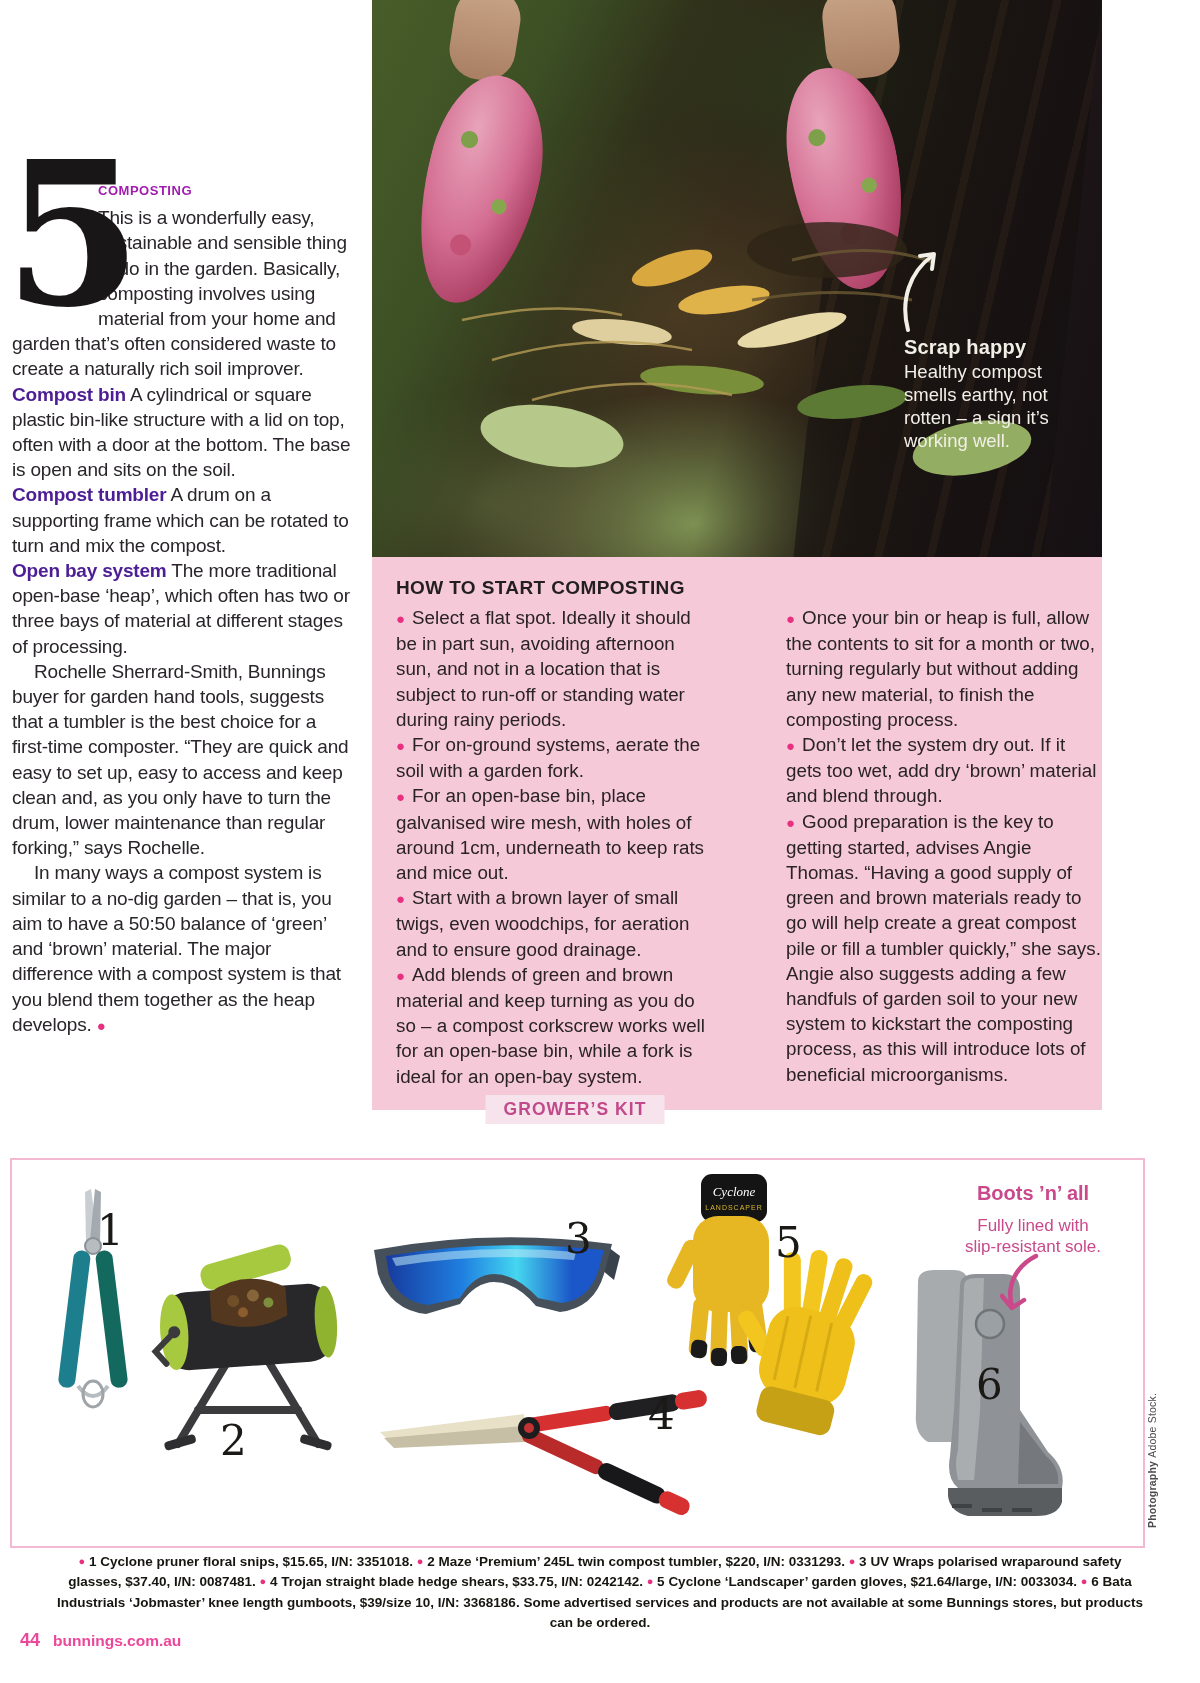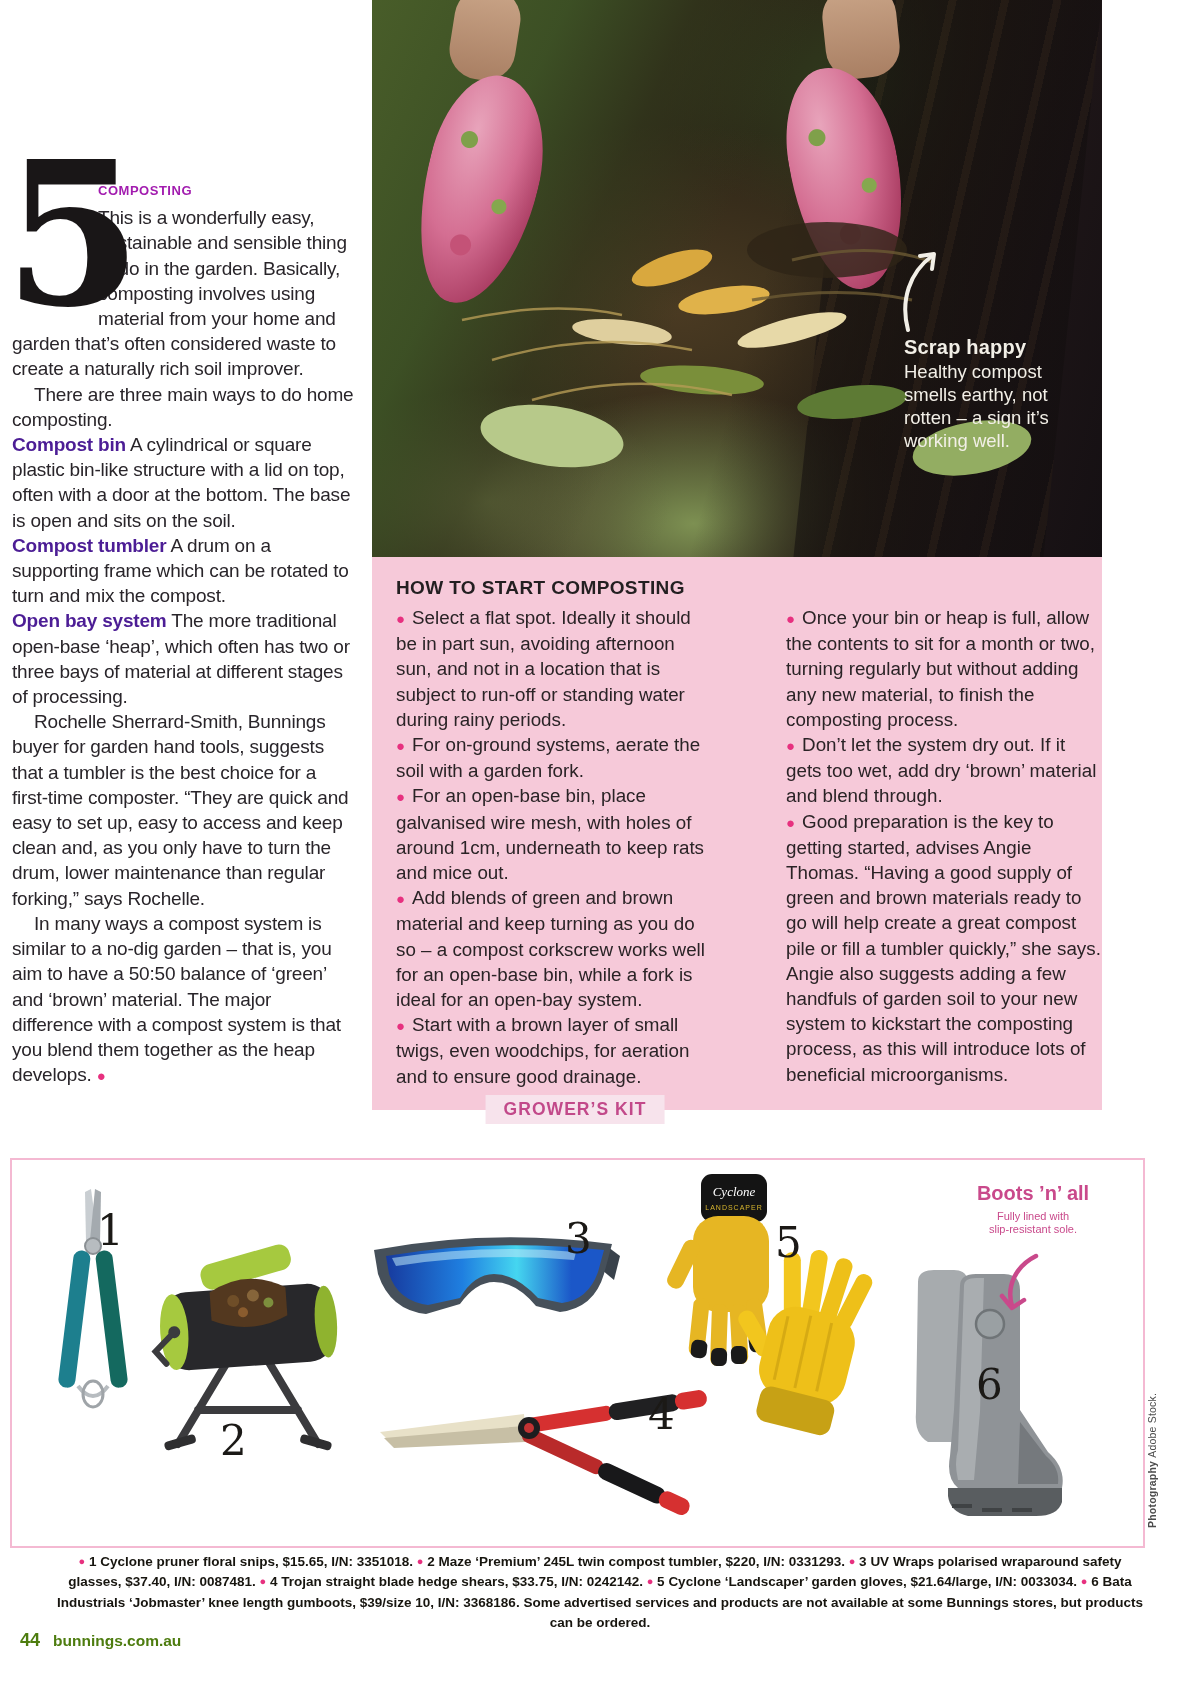--- a/index.html
+++ b/index.html
@@ -59,29 +59,29 @@
   .bullet{margin:0;}
   .bdot{color:#e7307f;font-size:15px;margin-right:7px;}
 
   
   .kit-box{left:10px;top:1158px;width:1131px;height:386px;border:2px solid #f4b9d2;background:#fff;}
   .kit-label{left:575px;top:1095px;transform:translateX(-50%);background:#f7e3ec;color:#c2498a;
     font-weight:800;font-size:17.5px;letter-spacing:.06em;padding:4px 18px;white-space:nowrap;}
   .kit-num{position:absolute;font-family:"DejaVu Serif",serif;font-size:42px;color:#1b1916;}
   .boots-callout{left:938px;top:1182px;width:190px;text-align:center;color:#c9498b;}
   .boots-callout .t{font-size:20px;font-weight:800;}
-  .boots-callout .b{font-size:11px;line-height:1.22;white-space:pre-line;margin-top:5px;}
+  .boots-callout .b{font-size:17px;line-height:1.22;white-space:pre-line;margin-top:11px;}
   .boots-arrow{left:998px;top:1252px;}
 
   
   .caption{left:55px;top:1552px;width:1090px;text-align:center;font-size:13.5px;line-height:1.5;
     color:#17150f;font-weight:600;}
   .cap-b{font-weight:800;}
   .cap-dot{color:#e7307f;font-size:11px;vertical-align:1px;}
-  .footer{left:20px;top:1630px;display:flex;gap:13px;align-items:baseline;color:#4d7c0f;}
+  .footer{left:20px;top:1630px;display:flex;gap:13px;align-items:baseline;color:#ec4899;}
   .footer-num{font-size:18px;font-weight:800;}
   .footer-site{font-size:15.5px;font-weight:700;}
   .credit{left:1146px;top:1386px;height:142px;writing-mode:vertical-rl;transform:rotate(180deg);
     font-size:10.5px;color:#4c4c4c;letter-spacing:.02em;}
   .credit .cb{font-weight:700;}
 </style>
 </head>
 <body>
 
 <div class="page">
@@ -118,36 +118,35 @@
 working well.</div>
     </div>
   </div>
 
   <div class="abs article">
     <div class="bignum">
         <span>5</span>
       </div>
     <h2 class="art-h">COMPOSTING</h2>
     <p><span class="lead"></span><span>This is a wonderfully easy, sustainable and sensible thing to do in the garden. Basically, composting involves using material from your home and garden that’s often considered waste to create a naturally rich soil improver.</span></p>
-    <p class="indent"><span>There are three main ways to do home composting.</span></p>
     <p><span class="lead">Compost bin</span><span> A cylindrical or square plastic bin-like structure with a lid on top, often with a door at the bottom. The base is open and sits on the soil.</span></p>
     <p><span class="lead">Compost tumbler</span><span> A drum on a supporting frame which can be rotated to turn and mix the compost.</span></p>
     <p><span class="lead">Open bay system</span><span> The more traditional open-base ‘heap’, which often has two or three bays of material at different stages of processing.</span></p>
     <p class="indent"><span>Rochelle Sherrard-Smith, Bunnings buyer for garden hand tools, suggests that a tumbler is the best choice for a first-time composter. “They are quick and easy to set up, easy to access and keep clean and, as you only have to turn the drum, lower maintenance than regular forking,” says Rochelle.</span></p>
     <p class="indent"><span>In many ways a compost system is similar to a no-dig garden – that is, you aim to have a 50:50 balance of ‘green’ and ‘brown’ material. The major difference with a compost system is that you blend them together as the heap develops. </span><span class="end-dot">●</span></p>
   </div>
 
   <div class="abs howto">
     <div class="howto-title">HOW TO START COMPOSTING</div>
     <div class="hcol hcol-l">
       <p class="bullet"><span class="bdot">●</span><span>Select a flat spot. Ideally it should be in part sun, avoiding afternoon sun, and not in a location that is subject to run-off or standing water during rainy periods.</span></p>
       <p class="bullet"><span class="bdot">●</span><span>For on-ground systems, aerate the soil with a garden fork.</span></p>
       <p class="bullet"><span class="bdot">●</span><span>For an open-base bin, place galvanised wire mesh, with holes of around 1cm, underneath to keep rats and mice out.</span></p>
+      <p class="bullet"><span class="bdot">●</span><span>Start with a brown layer of small twigs, even woodchips, for aeration and to ensure good drainage.</span></p>
       <p class="bullet"><span class="bdot">●</span><span>Add blends of green and brown material and keep turning as you do so – a compost corkscrew works well for an open-base bin, while a fork is ideal for an open-bay system.</span></p>
-      <p class="bullet"><span class="bdot">●</span><span>Start with a brown layer of small twigs, even woodchips, for aeration and to ensure good drainage.</span></p>
     </div>
     <div class="hcol hcol-r">
       <p class="bullet"><span class="bdot">●</span><span>Once your bin or heap is full, allow the contents to sit for a month or two, turning regularly but without adding any new material, to finish the composting process.</span></p>
       <p class="bullet"><span class="bdot">●</span><span>Don’t let the system dry out. If it gets too wet, add dry ‘brown’ material and blend through.</span></p>
       <p class="bullet"><span class="bdot">●</span><span>Good preparation is the key to getting started, advises Angie Thomas. “Having a good supply of green and brown materials ready to go will help create a great compost pile or fill a tumbler quickly,” she says. Angie also suggests adding a few handfuls of garden soil to your new system to kickstart the composting process, as this will introduce lots of beneficial microorganisms.</span></p>
     </div>
   </div>
 
   <div class="abs kit-box"></div>
   <div class="abs kit-label">GROWER’S KIT</div>

